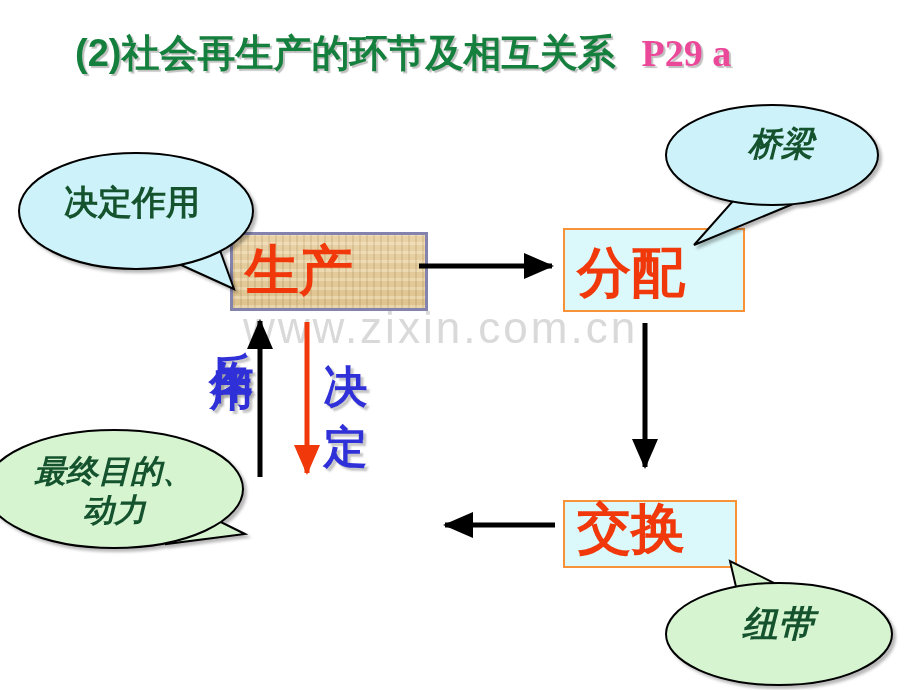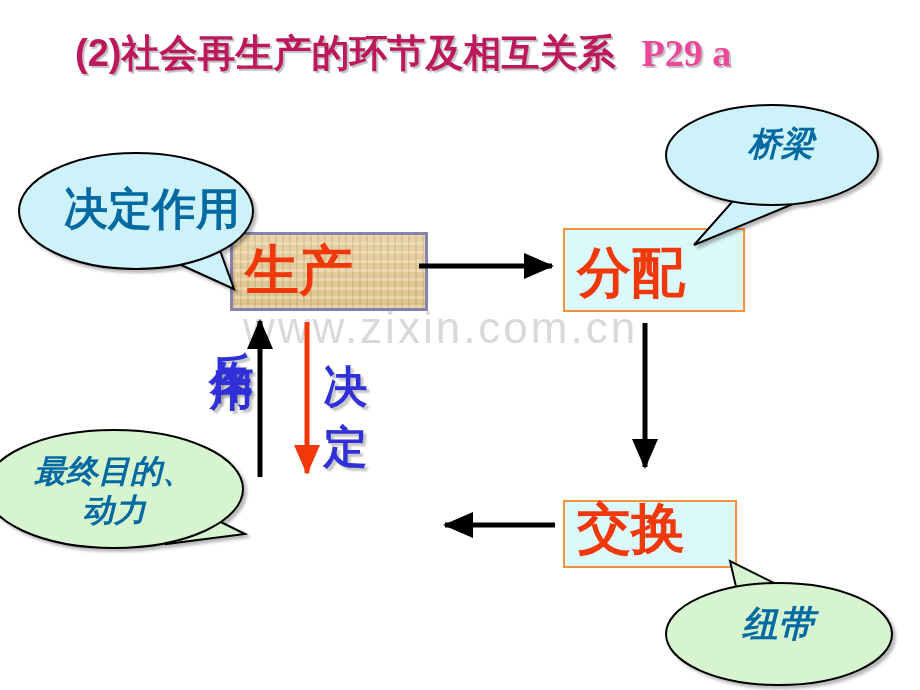--- a/index.html
+++ b/index.html
@@ -7,21 +7,21 @@
     position:relative;width:920px;height:690px;background:#ffffff;
     overflow:hidden;font-family:"Liberation Sans",sans-serif;margin:0 auto;
   }
   .layer{position:absolute;left:0;top:0;width:920px;height:690px;}
 
   .title{
     position:absolute;left:75px;top:28px;width:820px;
     font-size:38px;font-weight:bold;white-space:nowrap;
     text-shadow:2px 2px 1px rgba(140,140,140,0.55);
   }
-  .title .t-main{color:#be185d;}
+  .title .t-main{color:#15803d;}
   .title .t-ref{color:#ec4899;margin-left:26px;font-family:"Liberation Serif",serif;}
 
   .watermark{
     position:absolute;left:243px;top:303px;
     font-size:44px;color:#d9d9d9;letter-spacing:3px;white-space:nowrap;
     z-index:2;
   }
 
   .node{
     position:absolute;display:flex;align-items:center;
@@ -36,23 +36,23 @@
     background-image:
       repeating-linear-gradient(90deg, rgba(130,95,45,0.14) 0 2px, rgba(0,0,0,0) 2px 7px),
       repeating-linear-gradient(0deg, rgba(255,246,222,0.35) 0 3px, rgba(0,0,0,0) 3px 9px),
       linear-gradient(180deg,#e9d3a8,#dec38e);
   }
   .node-dist{left:563px;top:228px;width:182px;height:84px;}
   .node-cons{left:233px;top:480px;width:200px;height:87px;}
   .node-exch{left:563px;top:500px;width:174px;height:68px;}
 
   .bubble-label{
-    position:absolute;color:#0369a1;z-index:4;white-space:nowrap;
+    position:absolute;color:#14532d;z-index:4;white-space:nowrap;
   }
-  .lbl-decide-role{left:64px;top:180px;font-size:44px;font-weight:bold;}
+  .lbl-decide-role{left:64px;top:180px;font-size:34px;font-weight:bold;}
   .lbl-bridge{left:748px;top:122px;font-size:33px;font-weight:bold;font-style:italic;}
   .lbl-goal{left:18px;top:452px;width:192px;font-size:32px;font-weight:bold;font-style:italic;text-align:center;white-space:normal;line-height:1.22;}
   .lbl-tie{left:742px;top:600px;font-size:36px;font-weight:bold;font-style:italic;}
 
   .vlabel{
     position:absolute;writing-mode:vertical-rl;
     font-size:44px;font-weight:bold;color:#3030d8;
     text-shadow:3px 3px 2px rgba(150,150,150,0.55);
     z-index:4;
   }

